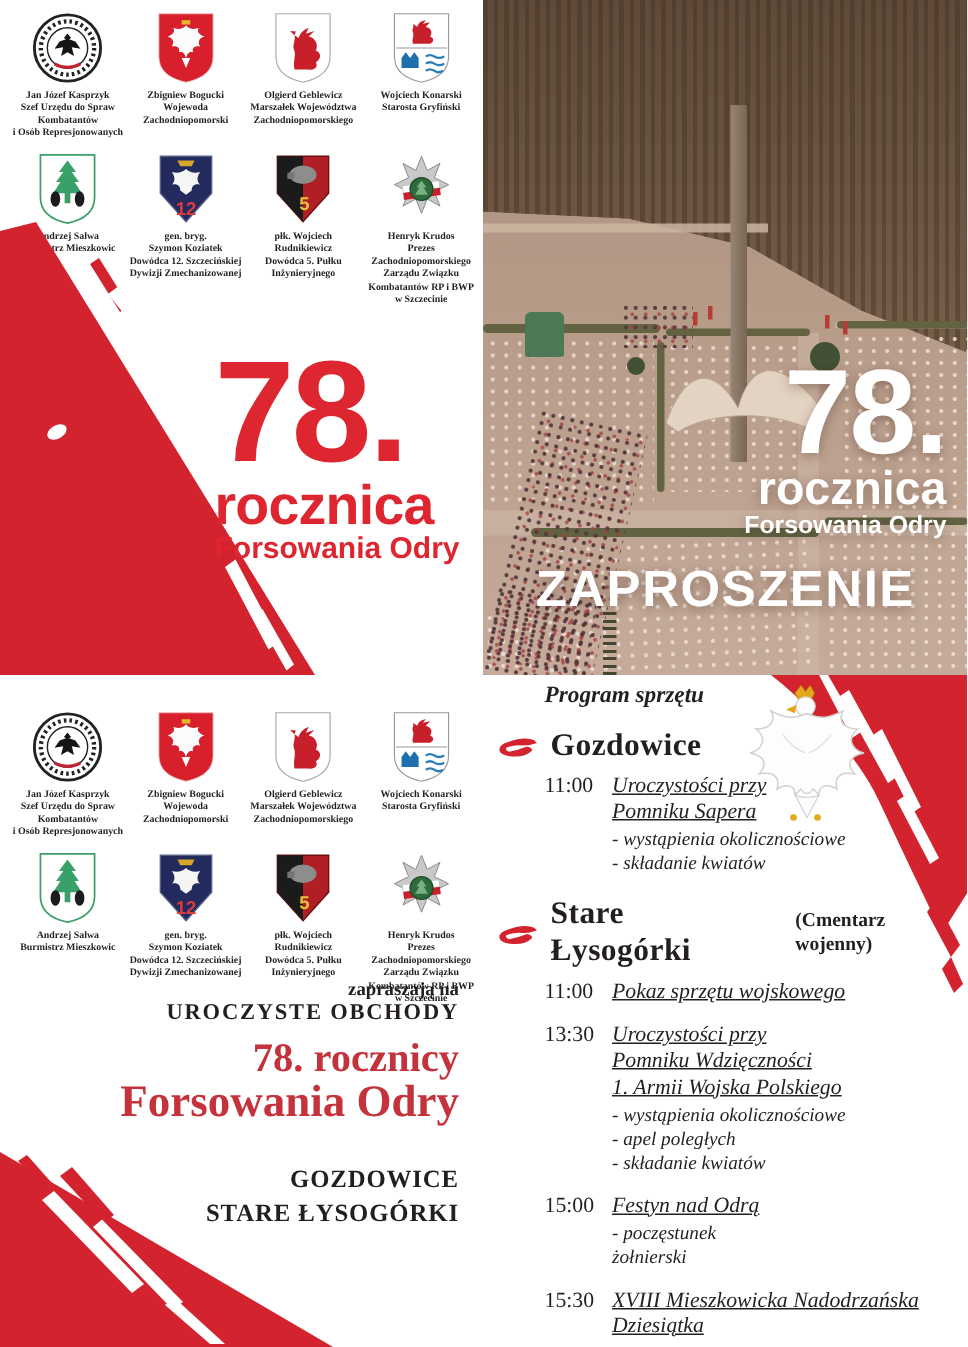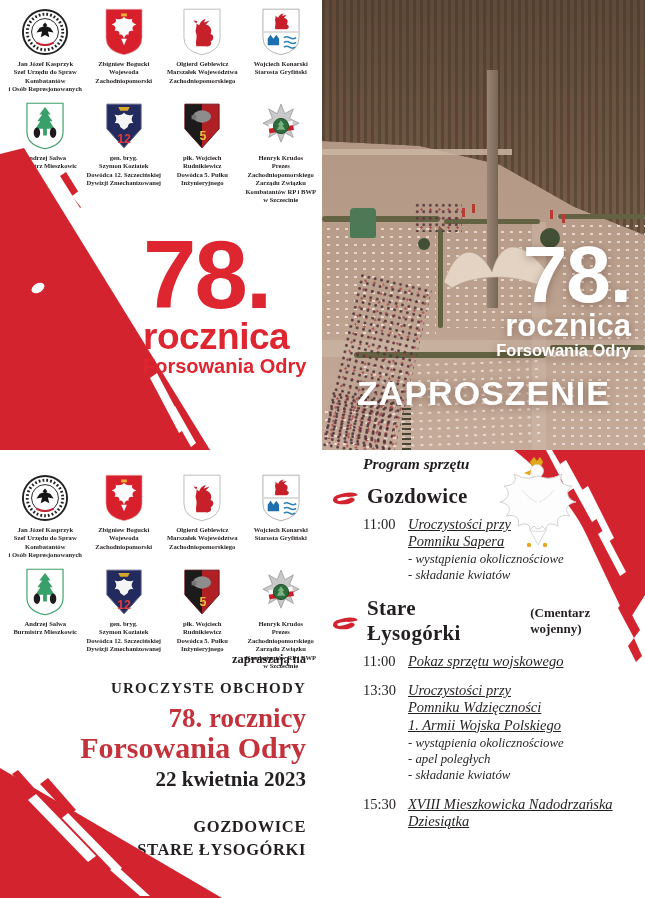--- a/index.html
+++ b/index.html
@@ -61,21 +61,21 @@
   .right-title .w2{display:block;font-size:16.5px;line-height:1.1;}
   .zapro{position:absolute;left:0;top:376px;width:100%;text-align:center;color:#fff;
          font-family:"Liberation Sans",sans-serif;font-weight:700;
          text-shadow:0 2px 8px rgba(60,30,20,.4);}
   .zapro .z1{display:block;font-size:34px;line-height:1.0;letter-spacing:1px;}
   .zapro .z2{display:block;font-size:20.5px;line-height:1.15;letter-spacing:.5px;}
 
   
   .invite{position:absolute;left:20px;top:652px;width:286px;text-align:right;}
   .invite .intro{font-size:12.5px;font-weight:700;}
-  .invite .l1{font-size:15px;font-weight:700;letter-spacing:1.2px;margin-top:13px;}
+  .invite .l1{font-size:15px;font-weight:700;letter-spacing:1.2px;}
   .invite .l2{font-size:27px;font-weight:700;color:#c4333c;margin-top:7px;line-height:1.05;}
   .invite .l3{font-size:30px;font-weight:700;color:#c4333c;line-height:1.05;}
   .invite .date{font-size:21px;font-weight:600;margin-top:3px;}
   .invite .p1{font-size:16.5px;font-weight:600;letter-spacing:.6px;margin-top:25px;}
   .invite .p2{font-size:16.5px;font-weight:600;letter-spacing:.6px;margin-top:3px;}
 
   .brush-corner{position:absolute;left:0;top:758px;}
 
   
   .brush-right{position:absolute;left:490px;top:450px;z-index:1;}
@@ -391,21 +391,20 @@
 Kombatantów RP i BWP
 w Szczecinie</div>
     </div>
   </div>
 
   <div class="invite">
     <div class="intro">zapraszają na</div>
     <div class="l1">UROCZYSTE OBCHODY</div>
     <div class="l2">78. rocznicy</div>
     <div class="l3">Forsowania Odry</div>
-    <div class="date">22 kwietnia 2023</div>
     <div class="p1">GOZDOWICE</div>
     <div class="p2">STARE ŁYSOGÓRKI</div>
   </div>
 
   <svg class="brush-corner" width="225" height="140" viewBox="0 0 225 140">
     <polygon points="0,10 222,140 0,140" fill="#d2232e"></polygon>
     <polygon points="40,26 48,20 76,52 69,57" fill="#d2232e"></polygon>
     <polygon points="12,16 18,12 34,30 28,34" fill="#d2232e"></polygon>
     <polygon points="28,42 36,36 96,98 88,104" fill="#fff"></polygon>
     <polygon points="62,60 68,55 122,110 115,115" fill="#fff"></polygon>
@@ -470,20 +469,28 @@
       <div class="itxt">
         <div class="main">Uroczystości przy
 Pomniku Wdzięczności
 1. Armii Wojska Polskiego</div>
         <div class="subs">- wystąpienia okolicznościowe
 - apel poległych
 - składanie kwiatów</div>
       </div>
     </div>
     <div class="item">
+      <div class="time">15:00</div>
+      <div class="itxt">
+        <div class="main">Festyn nad Odrą</div>
+        <div class="subs">- poczęstunek
+  żołnierski</div>
+      </div>
+    </div>
+    <div class="item">
       <div class="time">15:30</div>
       <div class="itxt">
         <div class="main">XVIII Mieszkowicka Nadodrzańska
 Dziesiątka</div>
 
       </div>
     </div>
   </div>
 
 </div>

